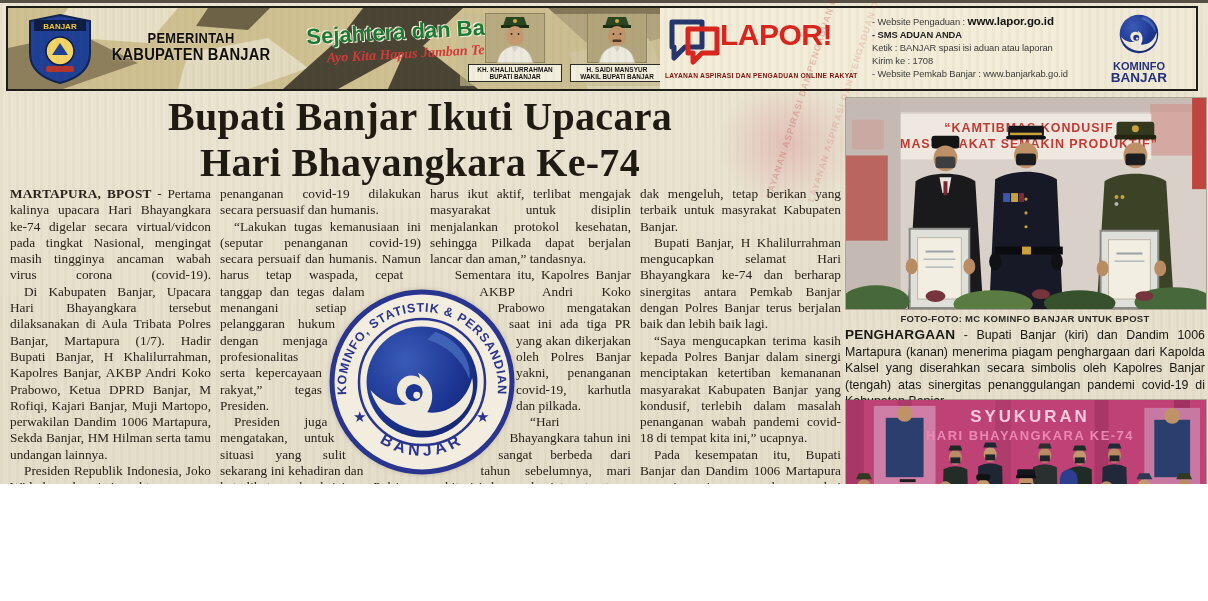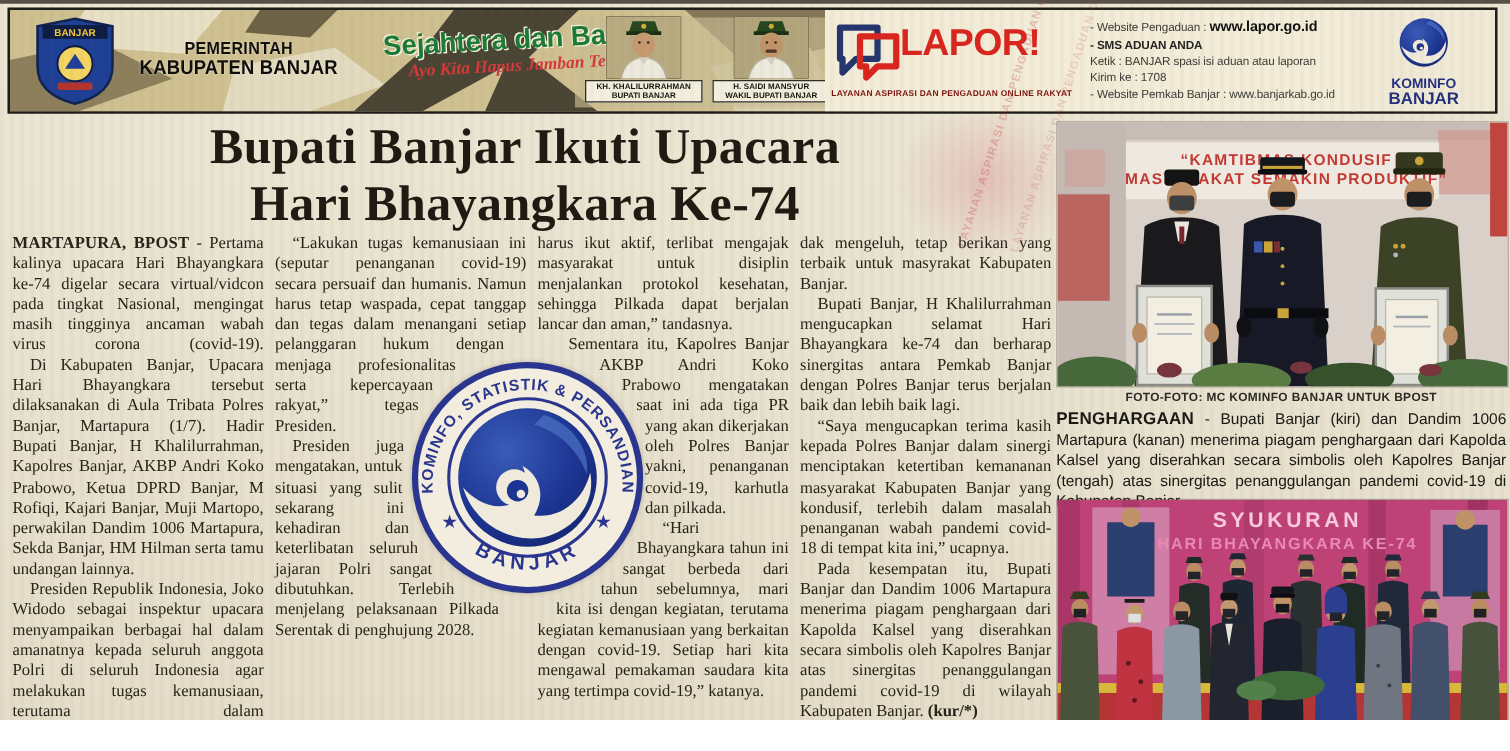--- a/index.html
+++ b/index.html
@@ -1,16 +1,16 @@
 <!DOCTYPE html>
 <html><head>
 <meta charset="utf-8">
 <style>
   html,body{margin:0;padding:0;}
-  .page{position:relative;width:1208px;height:576px;overflow:hidden;
+  .page{position:relative;width:1208px;height:484px;overflow:hidden;
     background:linear-gradient(180deg,#ece6d4 0%,#e8e2d0 45%,#e4ddc9 100%);
     font-family:"Liberation Serif",serif;color:#261f16;}
   .page::after{content:"";position:absolute;inset:0;pointer-events:none;
     background:repeating-linear-gradient(90deg,rgba(120,100,60,.04) 0 3px,transparent 3px 8px);}
   .topline{position:absolute;top:0;left:0;right:0;height:3px;background:#2f2b22;opacity:.8;}
   .bottomshade{position:absolute;left:0;right:0;top:588px;height:13px;
     background:linear-gradient(180deg,transparent,rgba(50,40,25,.30));}
 
   
   .masthead{position:absolute;left:6px;top:6px;width:1192px;height:85px;border:2px solid #1d1c18;
@@ -216,20 +216,21 @@
   <span class="ghost g2" style="left:806px;top:200px;">LAYANAN ASPIRASI DAN PENGADUAN ONLINE RAKYAT</span>
 
   <div class="article">
     <div class="col">
       <p class="cont-end"><b class="dateline">MARTAPURA, BPOST</b><span> - Pertama kalinya upacara Hari Bhayangkara ke-74 digelar secara virtual/vidcon pada tingkat Nasional, mengingat masih tingginya ancaman wabah virus corona (covid-19).</span></p>
       <p class="indent">Di Kabupaten Banjar, Upacara Hari Bhayangkara tersebut dilaksanakan di Aula Tribata Polres Banjar, Martapura (1/7). Hadir Bupati Banjar, H Khalilurrahman, Kapolres Banjar, AKBP Andri Koko Prabowo, Ketua DPRD Banjar, M Rofiqi, Kajari Banjar, Muji Martopo, perwakilan Dandim 1006 Martapura, Sekda Banjar, HM Hilman serta tamu undangan lainnya.</p>
       <p class="indent cont-end">Presiden Republik Indonesia, Joko Widodo sebagai inspektur upacara menyampaikan berbagai hal dalam amanatnya kepada seluruh anggota Polri di seluruh Indonesia agar melakukan tugas kemanusiaan, terutama dalam</p>
     </div>
     <div class="col">
       <div class="wrap-r"></div>
+      <p>penanganan covid-19 dilakukan secara persuasif dan humanis.</p>
       <p class="indent">“Lakukan tugas kemanusiaan ini (seputar penanganan covid-19) secara persuaif dan humanis. Namun harus tetap waspada, cepat tanggap dan tegas dalam menangani setiap pelanggaran hukum dengan menjaga profesionalitas serta kepercayaan rakyat,” tegas Presiden.</p>
       <p class="indent">Presiden juga mengatakan, untuk situasi yang sulit sekarang ini kehadiran dan keterlibatan seluruh jajaran Polri sangat dibutuhkan. Terlebih menjelang pelaksanaan Pilkada Serentak di penghujung 2028.</p>
     </div>
     <div class="col">
       <div class="wrap-l"></div>
       <p>harus ikut aktif, terlibat mengajak masyarakat untuk disiplin menjalankan protokol kesehatan, sehingga Pilkada dapat berjalan lancar dan aman,” tandasnya.</p>
       <p class="indent">Sementara itu, Kapolres Banjar AKBP Andri Koko Prabowo mengatakan saat ini ada tiga PR yang akan dikerjakan oleh Polres Banjar yakni, penanganan covid-19, karhutla dan pilkada.</p>
       <p class="indent">“Hari Bhayangkara tahun ini sangat berbeda dari tahun sebelumnya, mari kita isi dengan kegiatan, terutama kegiatan kemanusiaan yang berkaitan dengan covid-19. Setiap hari kita mengawal pemakaman saudara kita yang tertimpa covid-19,” katanya.</p>
     </div>
     <div class="col">

